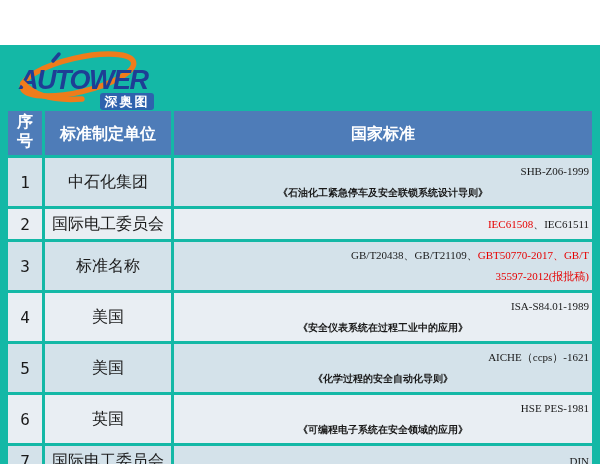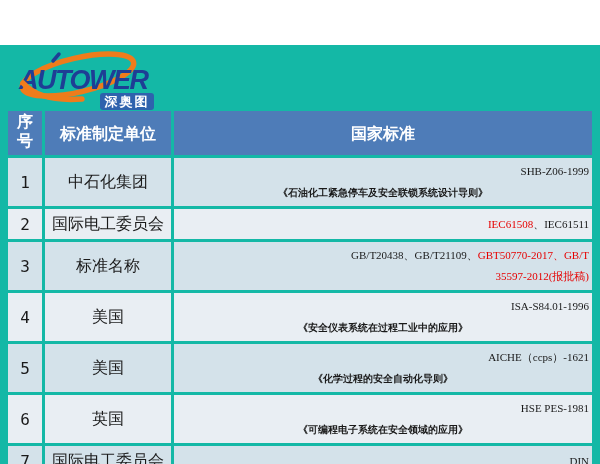--- a/index.html
+++ b/index.html
@@ -93,21 +93,21 @@
           <td class="cell-org">标准名称</td>
           <td class="cell-name">
             <div class="line code"><span>GB/T20438、GB/T21109、</span><span class="red">GBT50770-2017、GB/T</span></div>
             <div class="line code"><span class="red">35597-2012(报批稿)</span></div>
           </td>
         </tr>
         <tr class="light h2">
           <td class="cell-no">4</td>
           <td class="cell-org">美国</td>
           <td class="cell-name">
-            <div class="line code"><span>ISA-S84.01-1996</span></div>
+            <div class="line code"><span>ISA-S84.01-1989</span></div>
             <div class="line title"><span>《安全仪表系统在过程工业中的应用》</span></div>
           </td>
         </tr>
         <tr class="dark h2">
           <td class="cell-no">5</td>
           <td class="cell-org">美国</td>
           <td class="cell-name">
             <div class="line code"><span>AICHE（ccps）-1621</span></div>
             <div class="line title"><span>《化学过程的安全自动化导则》</span></div>
           </td>

